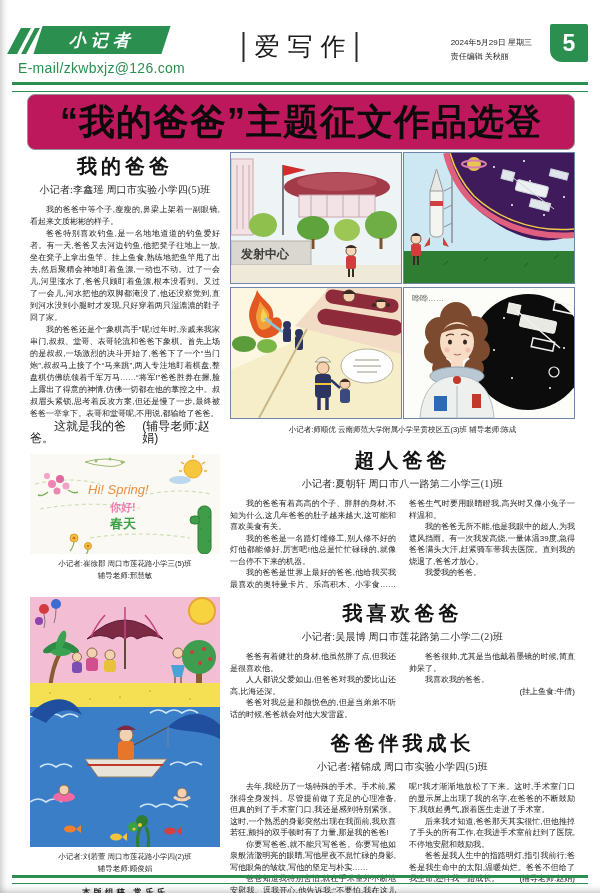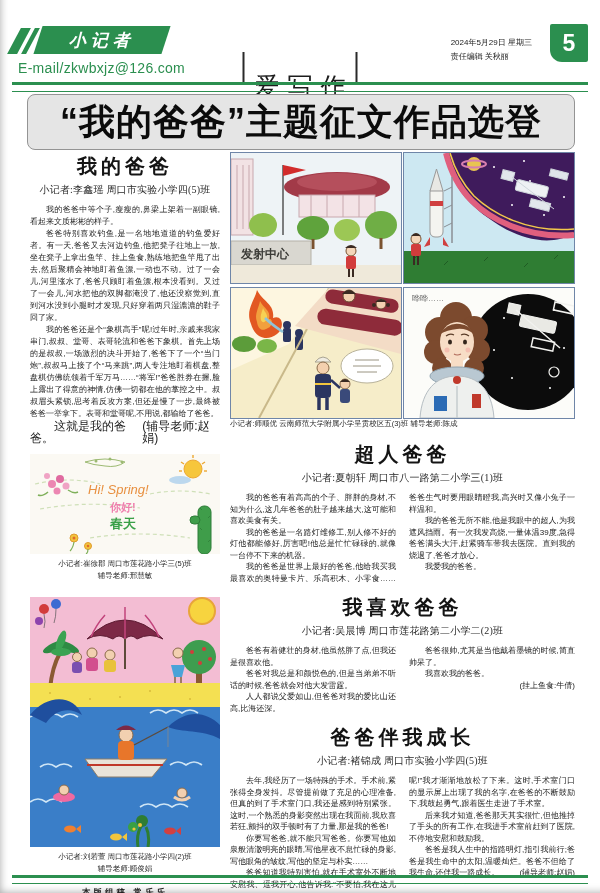--- a/index.html
+++ b/index.html
@@ -8,54 +8,54 @@
         box-shadow:inset 7px -7px 9px -7px rgba(0,0,0,.35);color:#161616;}
   
   .mast{position:absolute;top:24px;left:12px;right:12px;height:52px;}
   .logo-stripe{position:absolute;top:4px;left:2px;width:10px;height:26px;background:#2b8f4f;transform:skewX(-28deg);}
   .logo-stripe2{position:absolute;top:4px;left:16px;width:5px;height:26px;background:#2b8f4f;transform:skewX(-28deg);}
   .logo-plate{position:absolute;top:2px;left:26px;width:128px;height:28px;background:#2b8f4f;
               transform:skewX(-18deg);display:flex;align-items:center;justify-content:center;}
   .logo-plate span{transform:skewX(18deg);color:#fff;font-size:17px;font-weight:bold;font-style:italic;letter-spacing:5px;}
   .email{position:absolute;top:36px;left:6px;font-size:14px;color:#2b8f4f;letter-spacing:.3px;}
   .section-title{position:absolute;top:6px;left:50%;transform:translateX(-50%);display:flex;align-items:center;}
-  .section-title .txt{font-size:25px;letter-spacing:8px;color:#1c1c1c;font-weight:500;padding:0 2px 0 10px;margin-top:40px;}
+  .section-title .txt{font-size:25px;letter-spacing:8px;color:#1c1c1c;font-weight:500;padding:0 2px 0 10px;}
   .vbar{display:inline-block;width:2px;height:30px;background:#2a2a2a;}
   .dateline{position:absolute;top:12px;right:56px;text-align:left;font-size:8px;line-height:1.8;color:#222;}
   .page-num{position:absolute;top:0;right:0;width:38px;height:38px;background:#2b8f4f;color:#fff;
             font-size:23px;font-weight:bold;display:flex;align-items:center;justify-content:center;
             border-radius:2px 2px 2px 12px;}
   .rule-top{position:absolute;top:82px;left:12px;right:12px;height:6px;
             border-top:3px solid #2b8f4f;border-bottom:1px solid #2b8f4f;}
   .rule-bottom{position:absolute;bottom:9px;left:12px;right:12px;height:5px;
             border-top:3px solid #2b8f4f;border-bottom:1px solid #2b8f4f;}
   
   .headline-box{position:absolute;top:94px;left:27px;width:546px;height:54px;border:1.5px solid #949494;
-                border-radius:8px;display:flex;align-items:center;justify-content:center;background:#e5e5e5;}
+                border-radius:8px;display:flex;align-items:center;justify-content:center;background:#be185d;}
   .headline-box h1{margin:0;font-size:36px;font-weight:900;letter-spacing:1px;color:#0b0b0b;white-space:nowrap;}
   
   .col-left{position:absolute;top:153px;left:30px;width:190px;}
   .col-right{position:absolute;top:152px;left:230px;width:345px;}
   .art-title{text-align:center;font-family:"Liberation Serif",serif;font-weight:bold;
              font-size:20px;letter-spacing:4px;color:#141414;margin:0 0 3px 0;}
   .byline{text-align:center;font-size:10px;color:#2a2a2a;margin:0 0 7px 0;letter-spacing:.2px;font-family:Liberation Serif, serif;}
   .bodytext p{margin:0;font-size:8px;line-height:12px;text-align:justify;text-indent:2em;color:#1c1c1c;}
   .closing{display:flex;justify-content:space-between;font-size:12px;line-height:12px;color:#1c1c1c;}
   .closing .lead{text-indent:2em;}
   .credit{color:#1c1c1c;}
   .twocol{column-count:2;column-gap:13px;}
   .twocol p{margin:0;font-size:8px;line-height:11.5px;text-align:justify;text-indent:2em;color:#1c1c1c;}
   .credit-line{font-size:8px;line-height:11.5px;text-align:right;color:#1c1c1c;}
   .pcredit{float:right;font-size:8px;}
   
   figure{margin:0;}
   .fig-caption{font-size:7.5px;text-align:center;line-height:1.55;color:#2a2a2a;margin-top:4px;}
   .comic-grid{display:grid;grid-template-columns:170px 170px;gap:3px;}
   .comic-grid svg{border:1px solid #6f86a8;display:block;background:#fff;}
-  .comic-caption{font-size:7.5px;text-align:left;color:#2a2a2a;margin:0 0 12px 0;}
+  .comic-caption{font-size:7.5px;text-align:center;color:#2a2a2a;margin:6px 0 12px 0;}
   .fig-spring{margin-top:8px;}
   .fig-spring svg,.fig-beach svg{display:block;}
   .fig-beach{margin-top:16px;}
   .page-note{font-size:8.5px;text-align:center;letter-spacing:3px;color:#222;margin-top:12px;font-weight:bold;}
   .sec{margin-bottom:10px;}
 </style>
 </head>
 <body>
 
 <div class="page">
@@ -462,22 +462,22 @@
         <p>我的爸爸无所不能,他是我眼中的超人,为我遮风挡雨。有一次我发高烧,一量体温39度,急得爸爸满头大汗,赶紧骑车带我去医院。直到我的烧退了,爸爸才放心。</p>
         <p>我爱我的爸爸。</p>
       </div>
     </div>
 
     <div class="sec">
       <h2 class="art-title">我喜欢爸爸</h2>
       <div class="byline">小记者:吴晨博 周口市莲花路第二小学二(2)班</div>
       <div class="twocol">
         <p>爸爸有着健壮的身材,他虽然胖了点,但我还是很喜欢他。</p>
+        <p>人人都说父爱如山,但爸爸对我的爱比山还高,比海还深。</p>
         <p>爸爸对我总是和颜悦色的,但是当弟弟不听话的时候,爸爸就会对他大发雷霆。</p>
-        <p>人人都说父爱如山,但爸爸对我的爱比山还高,比海还深。</p>
         <p>爸爸很帅,尤其是当他戴着墨镜的时候,简直帅呆了。</p>
         <p>我喜欢我的爸爸。</p>
         <div class="credit-line">(挂上鱼食:牛倩)</div>
       </div>
     </div>
 
     <div class="sec">
       <h2 class="art-title">爸爸伴我成长</h2>
       <div class="byline">小记者:褚锦成 周口市实验小学四(5)班</div>
       <div class="twocol">

